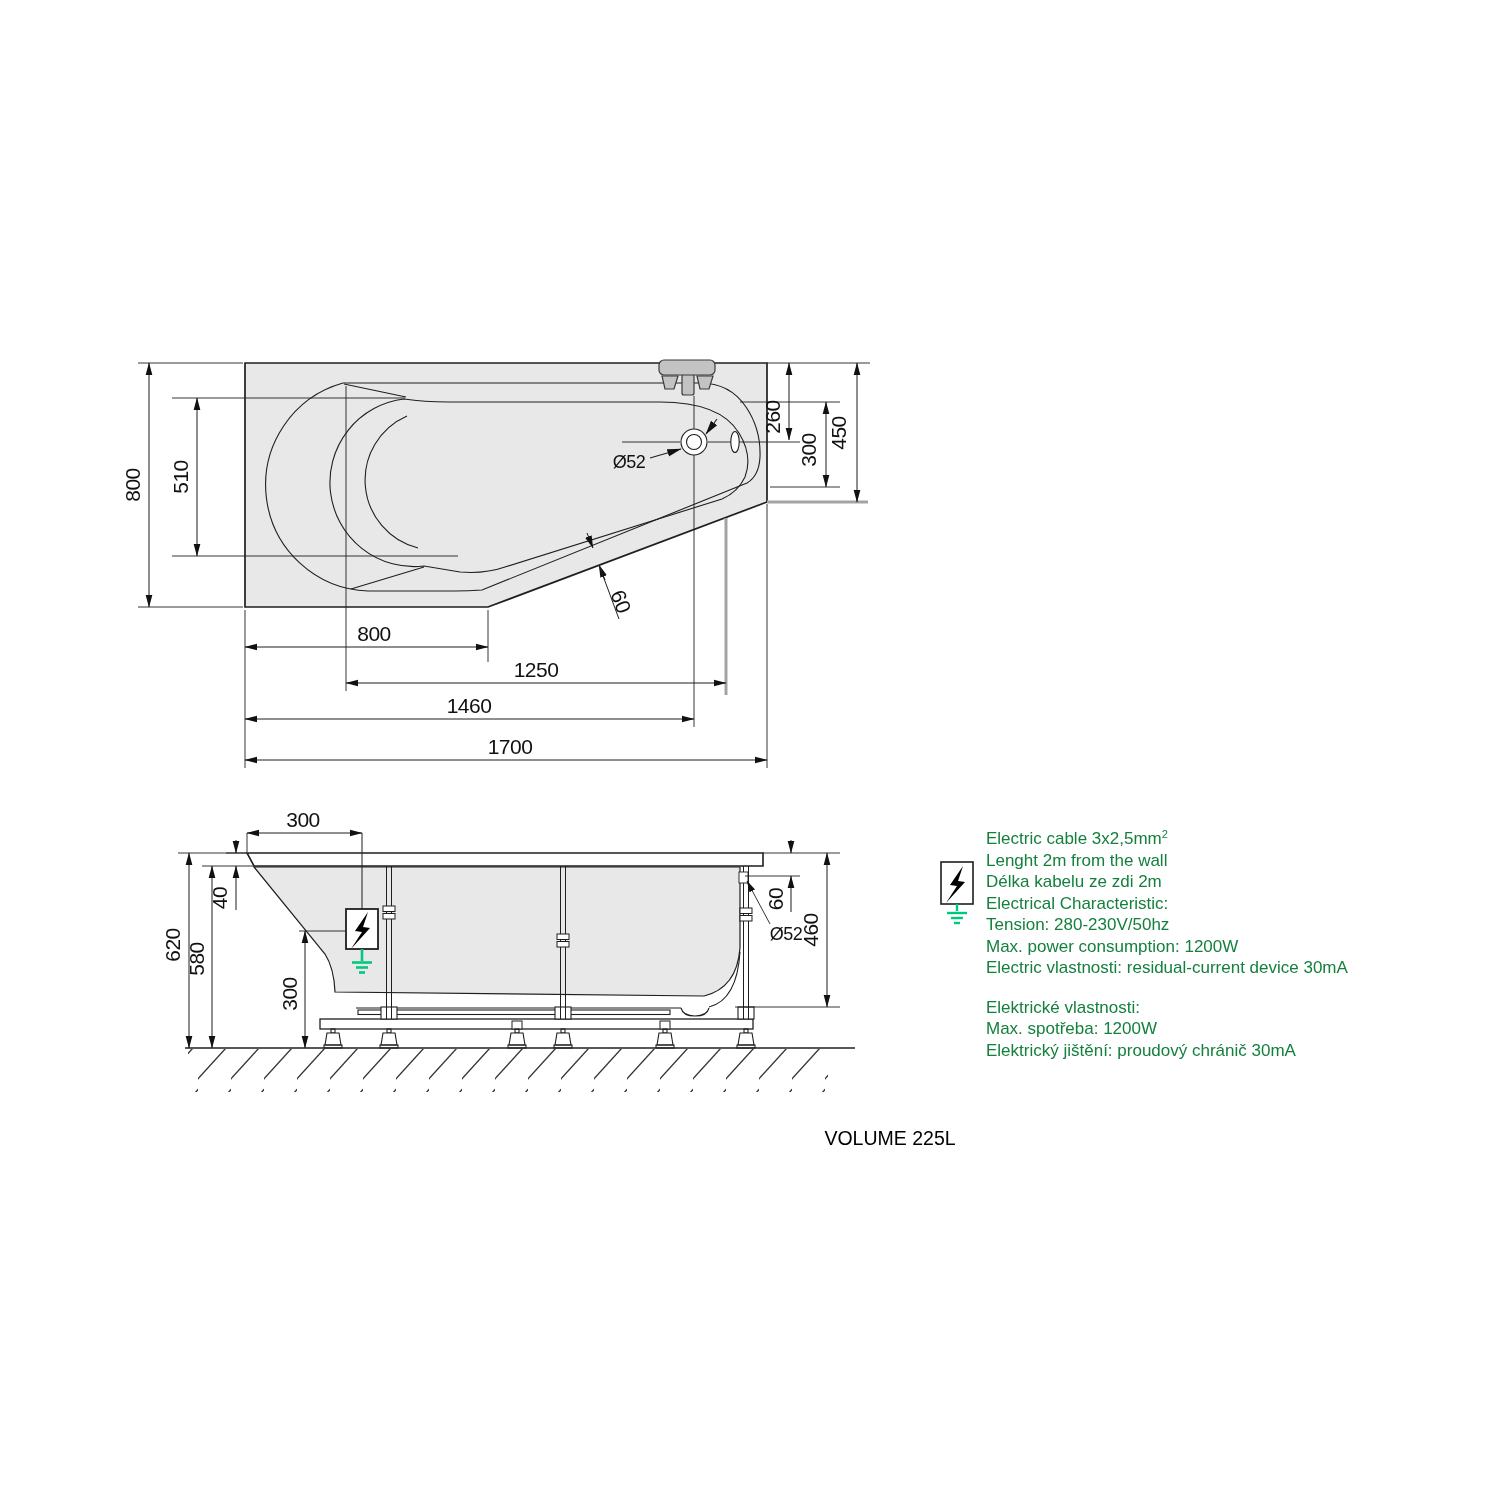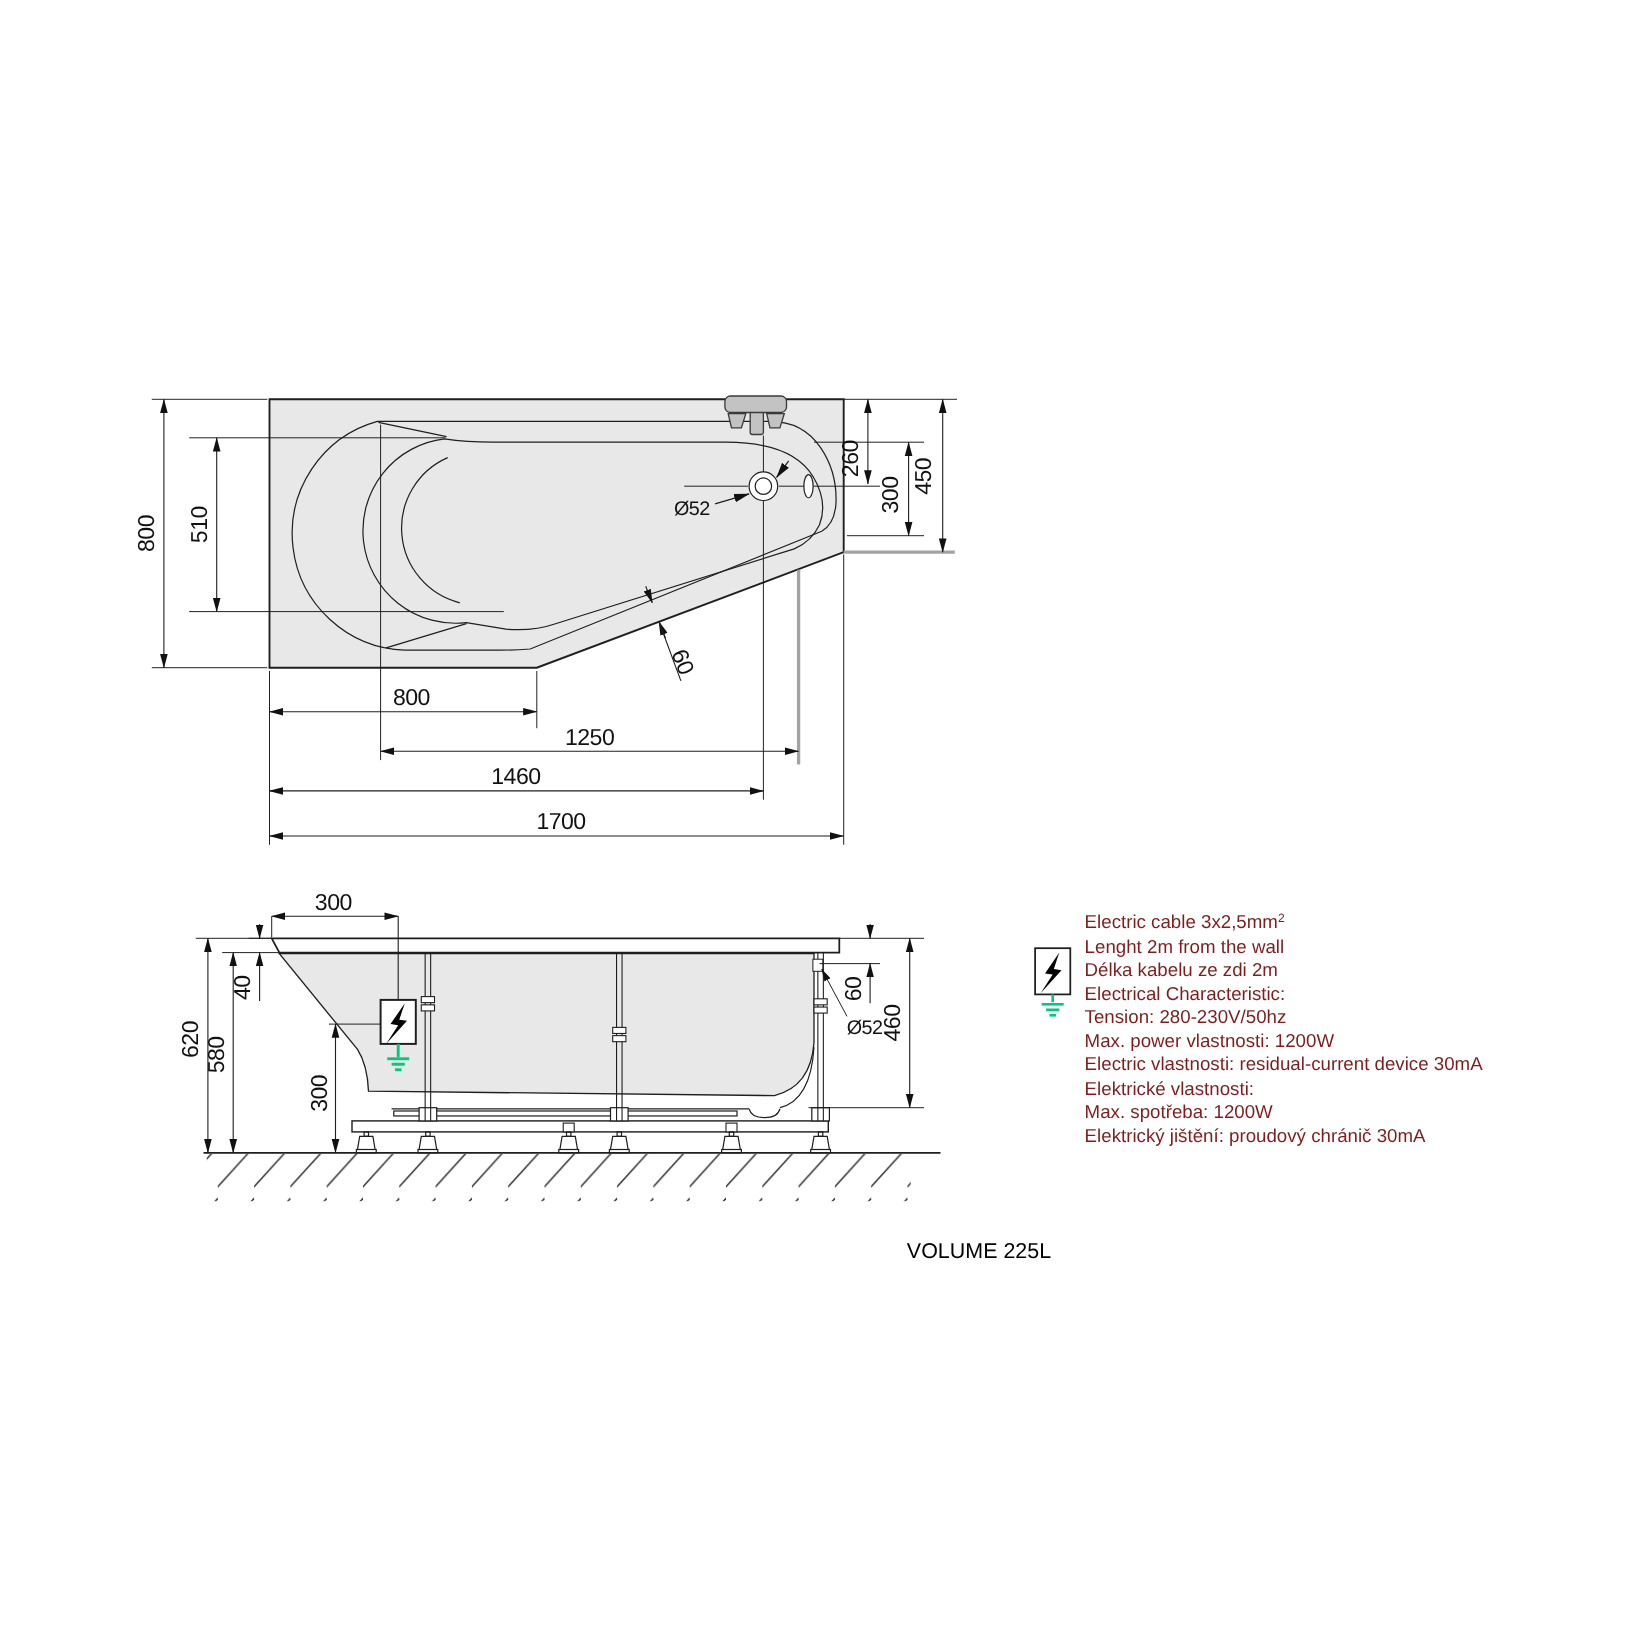--- a/index.html
+++ b/index.html
@@ -8,26 +8,26 @@
     --wall_gray:#a3a3a3;
     --ground_green:#00c97e;
     --faucet_gray:#c3c3c3;
   }
   html,body{margin:0;padding:0;background:#fff;}
   #canvas{position:relative;width:1500px;height:1500px;background:#fff;
           font-family:"Liberation Sans", sans-serif;color:#000;overflow:hidden;}
   svg{position:absolute;left:0;top:0;}
   svg text{font-family:"Liberation Sans", sans-serif;font-size:21px;fill:#111;letter-spacing:-0.5px;}
   svg text.small{font-size:18px;}
-  .notes{position:absolute;left:986px;top:828px;width:430px;font-size:17px;line-height:21.5px;color:#7f1d1d;}
+  .notes{position:absolute;left:986px;top:828px;width:430px;font-size:17px;line-height:21.5px;color:#15803d;}
   .notes div{white-space:nowrap;}
   .notes sup{font-size:11px;line-height:0;vertical-align:6px;}
   .gap15{margin-top:15px;}
   .gap21{}
-  .gap17{}
+  .gap17{margin-top:18px;}
   .volume{position:absolute;left:820px;top:1100px;width:140px;text-align:center;font-size:19.5px;color:#000;margin-top:27px;}
 </style>
 </head>
 <body>
 
 <div id="canvas">
 
 <svg width="1500" height="1500" viewBox="0 0 1500 1500">
   <defs>
     <marker id="arr" viewBox="0 0 12 8" refX="11.5" refY="4" markerWidth="13" markerHeight="9" orient="auto-start-reverse">
@@ -251,21 +251,21 @@
     <line x1="954" y1="923" x2="960" y2="923"></line>
   </g>
 </svg>
 
 <div class="notes">
   <div><span>Electric cable 3x2,5mm</span><sup>2</sup></div>
   <div>Lenght 2m from the wall</div>
   <div>Délka kabelu ze zdi 2m</div>
   <div class="gap21">Electrical Characteristic:</div>
   <div>Tension: 280-230V/50hz</div>
-  <div>Max. power vlastnosti: 1200W</div>
+  <div>Max. power consumption: 1200W</div>
   <div>Electric vlastnosti: residual-current device 30mA</div>
   <div class="gap17">Elektrické vlastnosti:</div>
   <div>Max. spotřeba: 1200W</div>
   <div>Elektrický jištění: proudový chránič 30mA</div>
 </div>
 
 <div class="volume">VOLUME 225L</div>
 
 </div>
 

